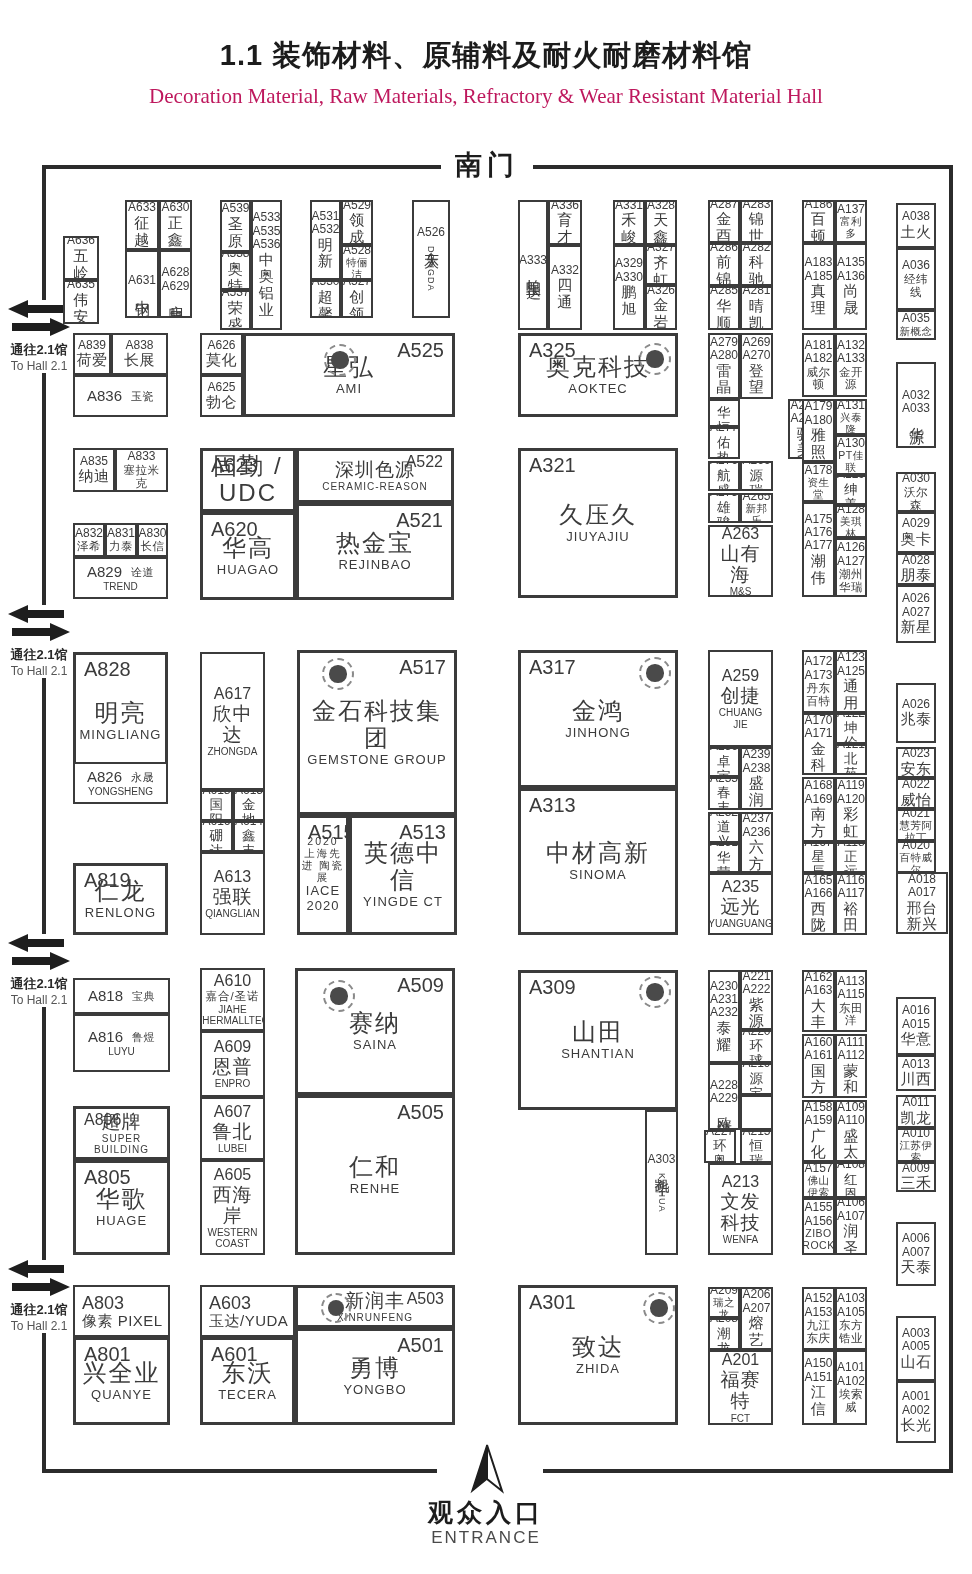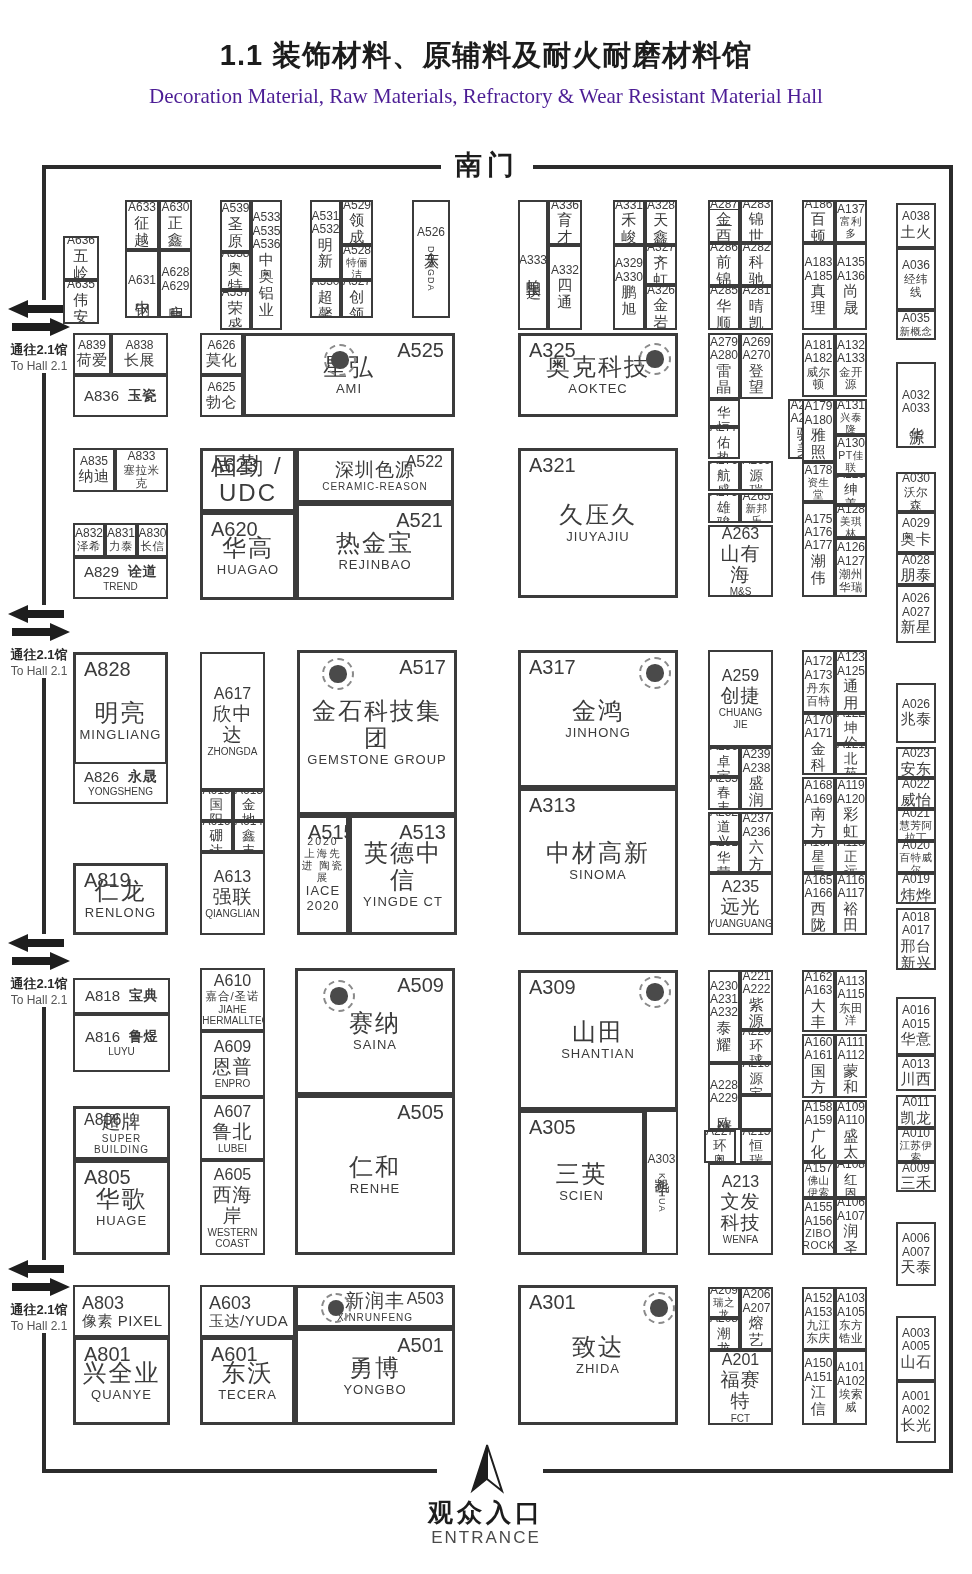--- a/index.html
+++ b/index.html
@@ -1,21 +1,21 @@
 <!DOCTYPE html>
 <html><head>
 <meta charset="utf-8">
 <style>
   html,body{margin:0;padding:0;background:#fff;}
   #stage{position:relative;width:972px;height:1574px;background:#fff;overflow:hidden;
          font-family:"Liberation Sans","DejaVu Sans",sans-serif;color:#2e2e2e;}
   .title{position:absolute;top:36px;left:0;width:100%;text-align:center;
          font-size:29px;font-weight:bold;letter-spacing:1px;color:#1c1c1c;}
   .subtitle{position:absolute;top:84px;left:0;width:100%;text-align:center;
-         font-family:"Liberation Serif","DejaVu Serif",serif;font-size:21px;color:#4c1d95;}
+         font-family:"Liberation Serif","DejaVu Serif",serif;font-size:21px;color:#be185d;}
   .hall-border{position:absolute;left:42px;top:165px;width:911px;height:1308px;
          border:4px solid #2b2b2b;box-sizing:border-box;}
   .south-gate{position:absolute;left:487px;top:165px;transform:translate(-50%,-50%);
          background:#fff;padding:0 14px;font-size:27px;font-weight:600;letter-spacing:5px;color:#1c1c1c;white-space:nowrap;}
   .gap{position:absolute;background:#fff;}
   .entrance-glyph{position:absolute;left:468px;top:1444px;}
   .entrance-zh{position:absolute;left:0;top:1496px;width:972px;text-align:center;
          font-size:25px;font-weight:600;letter-spacing:4px;color:#1c1c1c;}
   .entrance-en{position:absolute;left:0;top:1528px;width:972px;text-align:center;
          font-size:17px;letter-spacing:2px;color:#4a4a4a;}
@@ -39,21 +39,21 @@
   .lg2 .id{font-size:16px;top:2px;}
   .lg2 .zh{font-size:19px;letter-spacing:1px;}
   .lg2 .en{font-size:10px;}
   .md .zh{font-size:13.5px;}
   .sm .zh{font-size:11.5px;}
   .xs .zh{font-size:10.5px;}
   .vzh .zh{writing-mode:vertical-rl;text-orientation:upright;letter-spacing:3px;}
   .ven .en{writing-mode:vertical-rl;text-orientation:mixed;letter-spacing:1px;}
   .inline{flex-direction:row;flex-wrap:wrap;column-gap:9px;align-content:center;}
   .inline .id{font-size:15px;}
-  .inline .zh{font-size:14px;font-weight:bold;}
+  .inline .zh{font-size:11px;}
   .inline .en{flex-basis:100%;font-size:10px;}
   .tl{align-items:flex-start;text-align:left;padding-left:7px;}
   .tl .id{font-size:18px;}
   .tl .zh{font-size:15px;}
   .pillar{position:absolute;width:32px;height:32px;border:2px dashed #8a8a8a;border-radius:50%;
          display:flex;align-items:center;justify-content:center;box-sizing:border-box;}
   .pillar::after{content:"";display:block;width:62%;height:62%;border-radius:50%;background:#4a4a4a;}
 </style>
 </head>
 <body>
@@ -176,21 +176,21 @@
       <div class="zh">天鑫</div>
     </div>
     <div class="booth" style="left: 645px; top: 245px; width: 32px; height: 40px;">
       <div class="id">A327</div>
       <div class="zh">齐虹</div>
     </div>
     <div class="booth" style="left: 645px; top: 285px; width: 32px; height: 45px;">
       <div class="id">A326</div>
       <div class="zh">金岩</div>
     </div>
-    <div class="booth" style="left: 708px; top: 200px; width: 32px; height: 43px; text-decoration: underline;">
+    <div class="booth" style="left: 708px; top: 200px; width: 32px; height: 43px;">
       <div class="id">A287</div>
       <div class="zh">金酉</div>
     </div>
     <div class="booth" style="left: 708px; top: 243px; width: 32px; height: 43px;">
       <div class="id">A286</div>
       <div class="zh">前锦</div>
     </div>
     <div class="booth" style="left: 708px; top: 286px; width: 32px; height: 44px;">
       <div class="id">A285</div>
       <div class="zh">华顺</div>
@@ -272,21 +272,21 @@
       <div class="zh">慧芳阿拉丁</div>
     </div>
     <div class="booth xs" style="left: 896px; top: 841px; width: 40px; height: 32px;">
       <div class="id">A020</div>
       <div class="zh">百特威尔</div>
     </div>
     <div class="booth" style="left: 896px; top: 873px; width: 40px; height: 31px;">
       <div class="id">A019</div>
       <div class="zh">炜烨</div>
     </div>
-    <div class="booth" style="left: 896px; top: 908px; width: 40px; height: 62px; justify-content: space-between;">
+    <div class="booth" style="left: 896px; top: 872px; width: 52px; height: 62px;">
       <div class="id">A018 A017</div>
       <div class="zh">邢台新兴</div>
     </div>
     <div class="booth" style="left: 896px; top: 997px; width: 40px; height: 58px;">
       <div class="id">A016 A015</div>
       <div class="zh">华意</div>
     </div>
     <div class="booth" style="left: 896px; top: 1055px; width: 40px; height: 36px;">
       <div class="id">A013</div>
       <div class="zh">川西</div>
@@ -672,25 +672,20 @@
       <div class="id">A505</div>
       <div class="zh">仁和</div>
       <div class="en">RENHE</div>
     </div>
     <div class="booth lg" style="left: 518px; top: 970px; width: 160px; height: 140px;">
       <div class="id">A309</div>
       <div class="zh">山田</div>
       <div class="en">SHANTIAN</div>
       <span class="pillar" style="left: 118px; top: 3px;"></span>
     </div>
-    <div class="booth lg" style="left: 518px; top: 1110px; width: 127px; height: 145px;">
-      <div class="id">A305</div>
-      <div class="zh">三英</div>
-      <div class="en">SCIEN</div>
-    </div>
     <div class="booth vzh ven" style="left: 645px; top: 1110px; width: 33px; height: 145px;">
       <div class="id">A303</div>
       <div class="zh">凯华</div>
       <div class="en">KAIHUA</div>
     </div>
     <div class="booth" style="left: 708px; top: 970px; width: 32px; height: 93px;">
       <div class="id">A230 A231 A232</div>
       <div class="zh">泰耀</div>
     </div>
     <div class="booth vzh" style="left: 708px; top: 1063px; width: 32px; height: 67px;">

